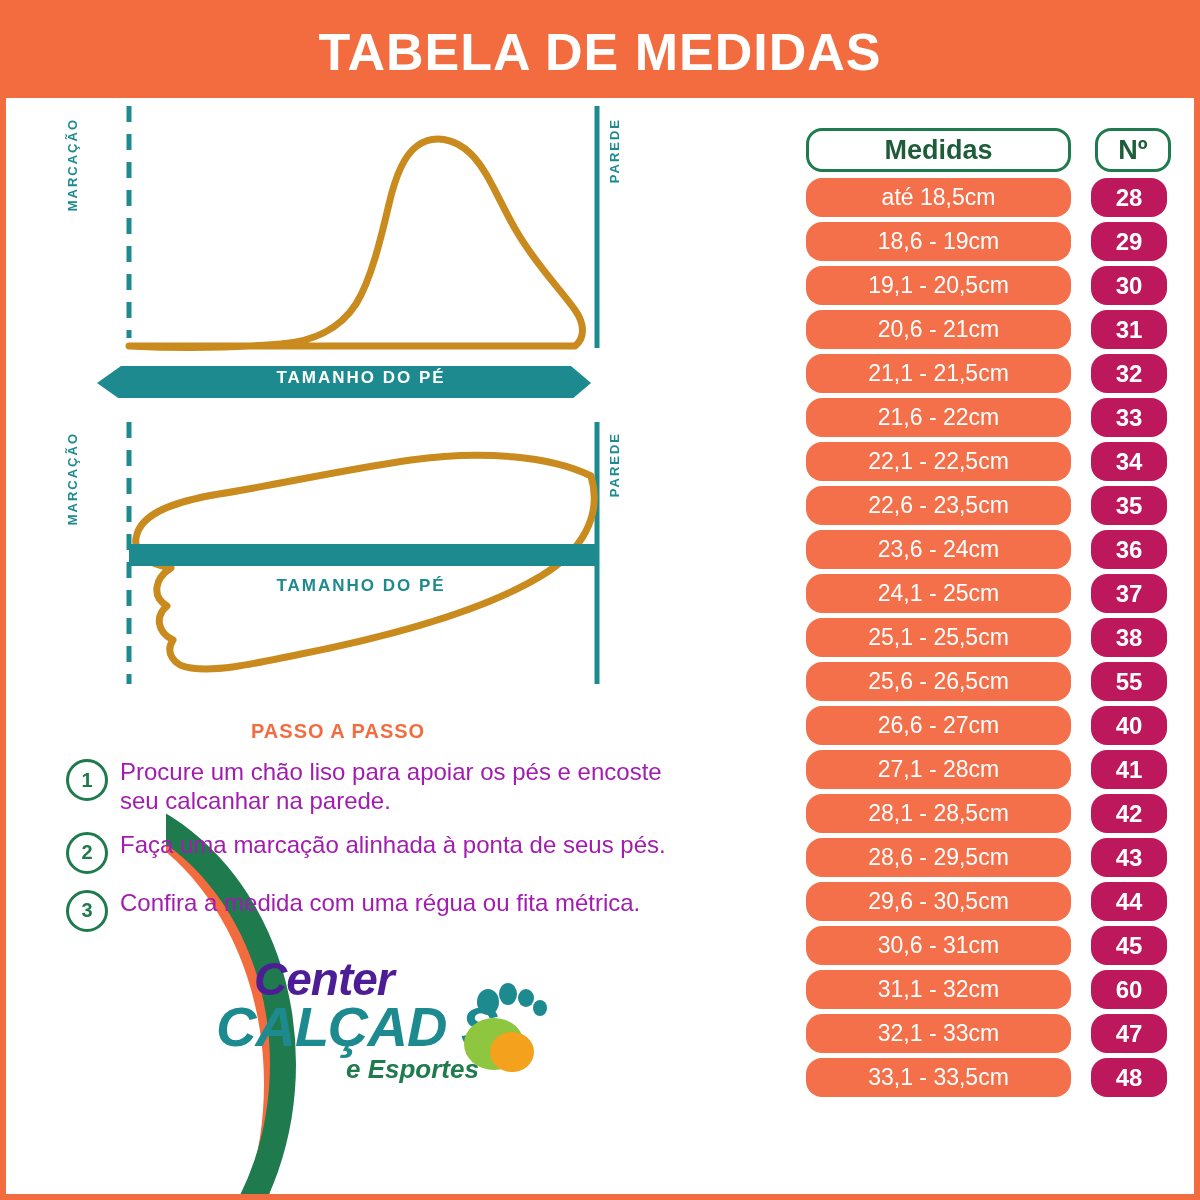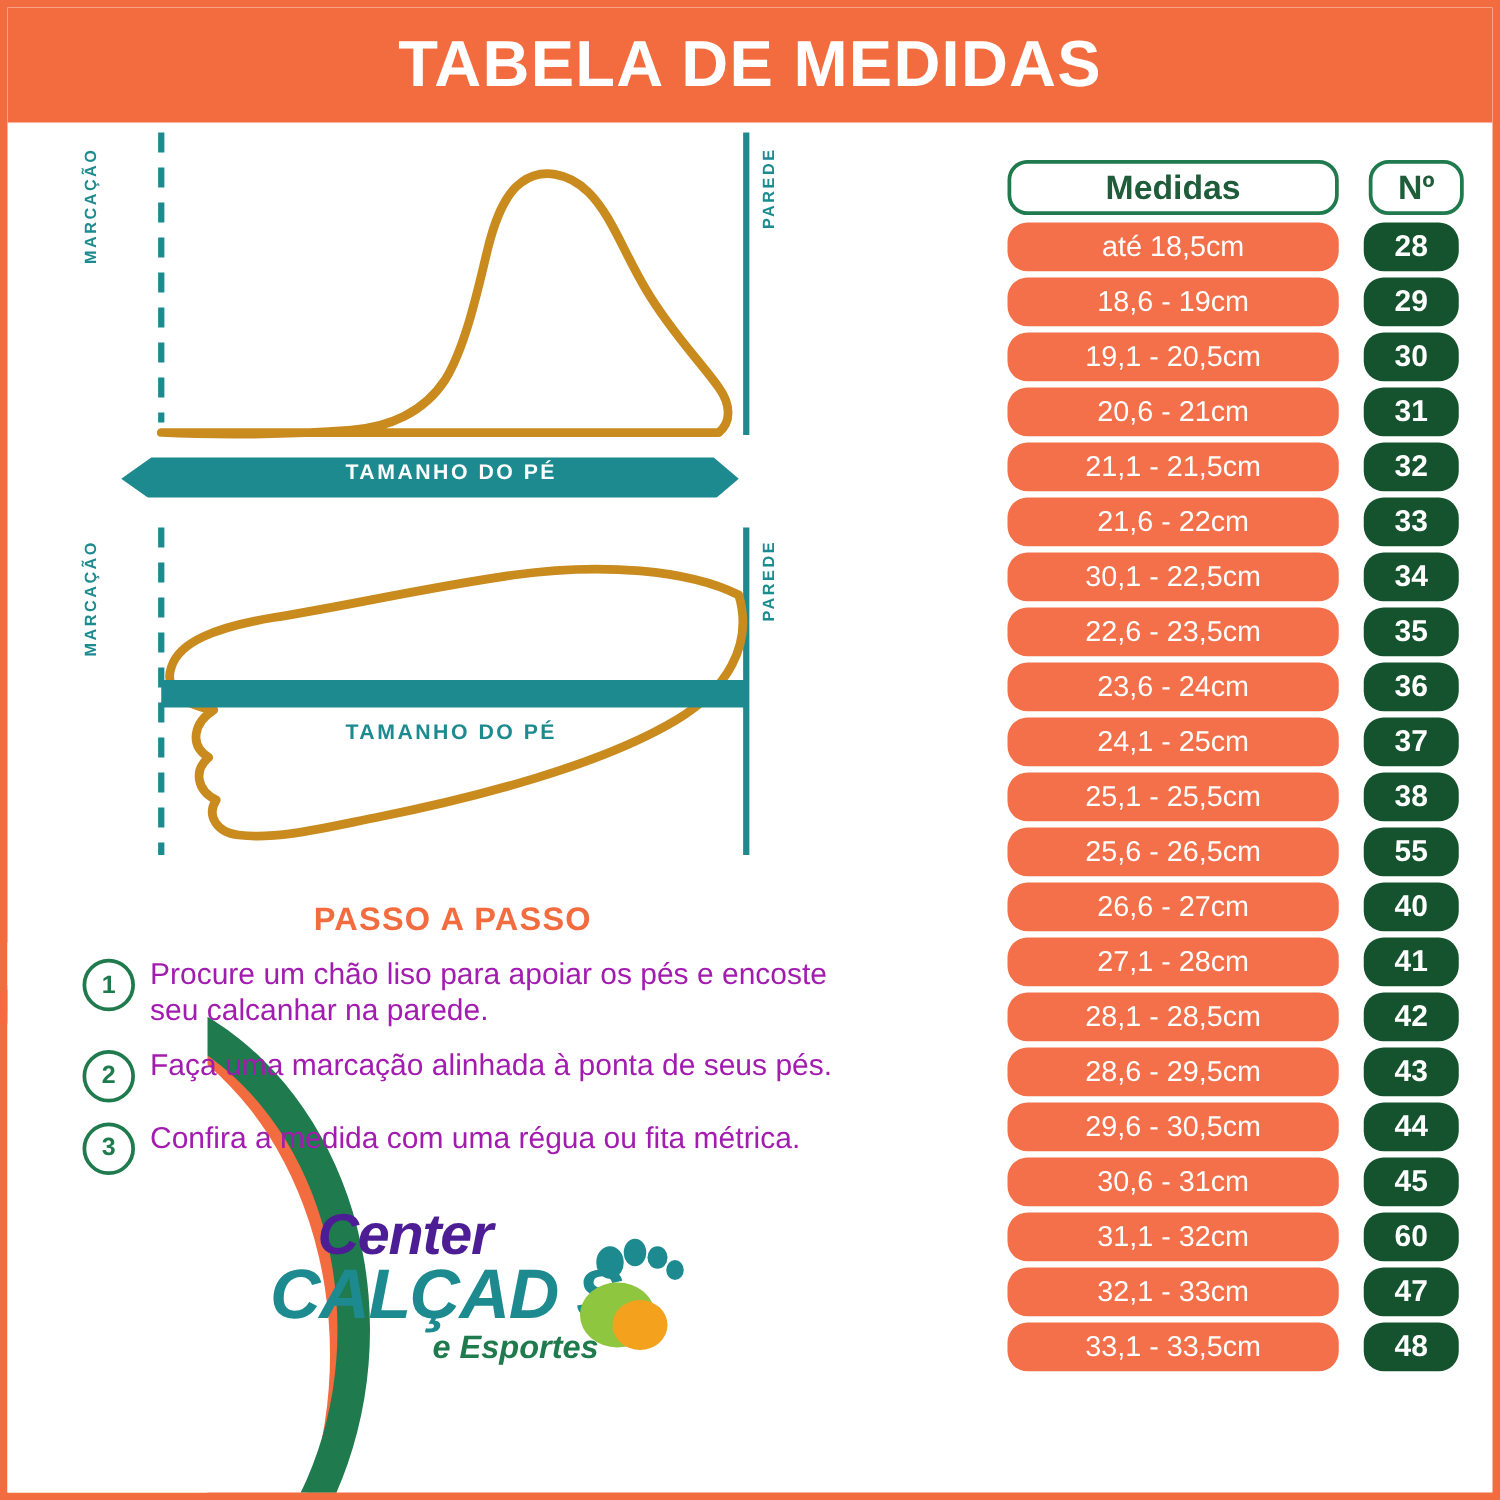--- a/index.html
+++ b/index.html
@@ -100,21 +100,21 @@
   }
   
   .steps-wrap {
     position: relative;
     margin-top: 4px;
     margin-left: 60px;
     width: 700px;
   }
   .steps-title {
     color: #f26c3f;
-    font-size: 26px;
+    font-size: 20px;
     font-weight: bold;
     letter-spacing: 1px;
     margin: 0 0 14px 185px;
     font-family: "Liberation Sans", sans-serif;
   }
   .step {
     display: flex;
     align-items: flex-start;
     margin-bottom: 14px;
   }
@@ -220,21 +220,21 @@
     border-radius: 16px;
     height: 39px;
     display: flex;
     align-items: center;
     justify-content: center;
     font-size: 23px;
     box-sizing: border-box;
   }
   .td-num {
     flex: 0 0 76px;
-    background: #14532d;
+    background: #be185d;
     color: #ffffff;
     border-radius: 16px;
     height: 39px;
     display: flex;
     align-items: center;
     justify-content: center;
     font-size: 24px;
     font-weight: bold;
     box-sizing: border-box;
   }
@@ -347,21 +347,21 @@
       </div>
     <div class="trow">
         <div class="td-measure">21,1 - 21,5cm</div>
         <div class="td-num">32</div>
       </div>
     <div class="trow">
         <div class="td-measure">21,6 - 22cm</div>
         <div class="td-num">33</div>
       </div>
     <div class="trow">
-        <div class="td-measure">30,1 - 22,5cm</div>
+        <div class="td-measure">22,1 - 22,5cm</div>
         <div class="td-num">34</div>
       </div>
     <div class="trow">
         <div class="td-measure">22,6 - 23,5cm</div>
         <div class="td-num">35</div>
       </div>
     <div class="trow">
         <div class="td-measure">23,6 - 24cm</div>
         <div class="td-num">36</div>
       </div>

